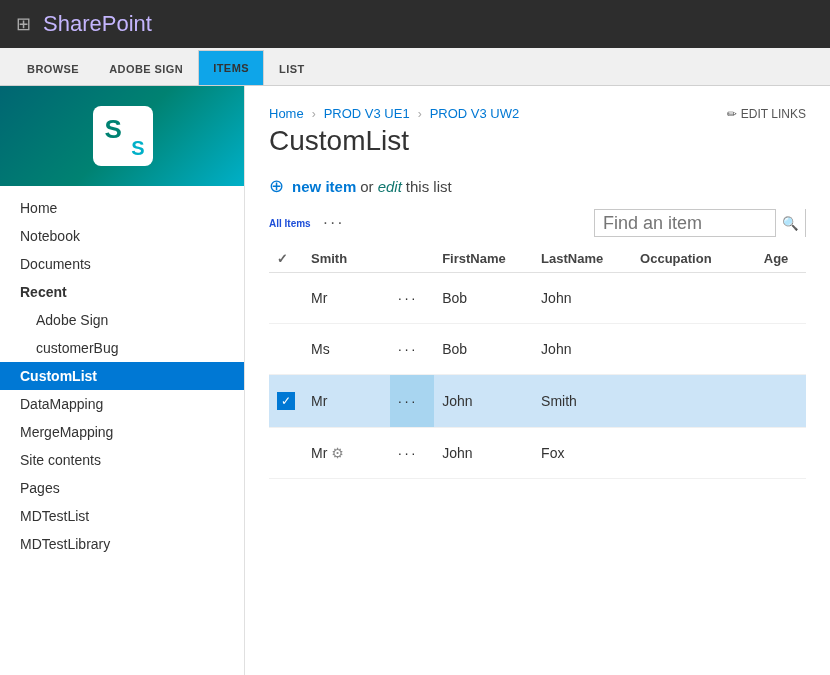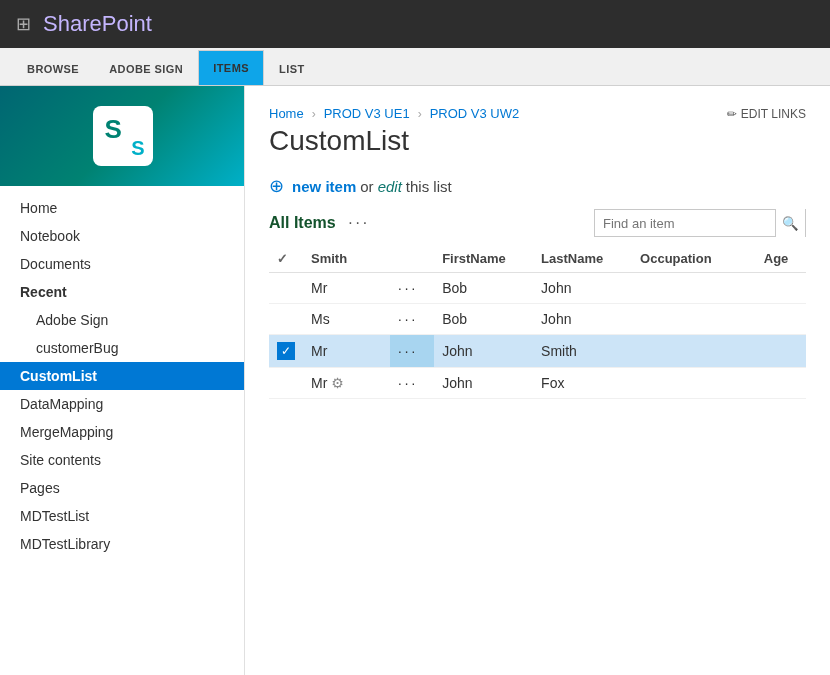--- a/index.html
+++ b/index.html
@@ -167,43 +167,43 @@
     .edit-link { color: #0f766e; cursor: pointer; font-style: italic; }
 
     
     .list-toolbar {
       display: flex;
       align-items: center;
       gap: 12px;
       margin-bottom: 8px;
     }
     .all-items-label {
-      color: #14532d;
-      font-size: 16px;
+      color: #1d4ed8;
+      font-size: 10px;
       font-weight: 600;
       cursor: pointer;
     }
     .toolbar-dots {
       color: #555;
       font-size: 16px;
       cursor: pointer;
       letter-spacing: 2px;
     }
     .search-box {
       display: flex;
       align-items: center;
       border: 1px solid #c8c8c8;
       background: #fff;
       height: 28px;
       margin-left: auto;
     }
     .search-input {
       border: none;
       outline: none;
-      font-size: 13px;
+      font-size: 18px;
       padding: 0 8px;
       width: 180px;
       color: #8b5cf6;
     }
     .search-icon-btn {
       width: 30px;
       height: 28px;
       background: #fff;
       border: none;
       border-left: 1px solid #c8c8c8;
@@ -222,21 +222,21 @@
     }
     .list-table th {
       text-align: left;
       padding: 6px 8px;
       font-weight: 600;
       color: #444;
       border-bottom: 1px solid #e0e0e0;
       font-size: 13px;
     }
     .list-table td {
-      padding: 7px 8px;
+      padding: 17px 8px;
       color: #333;
       border-bottom: 1px solid #f0f0f0;
       vertical-align: middle;
     }
     .list-table tr.selected td {
       background: #cce4f7;
     }
     .list-table tr.selected td.dots-cell {
       background: #a8d5f0;
     }

